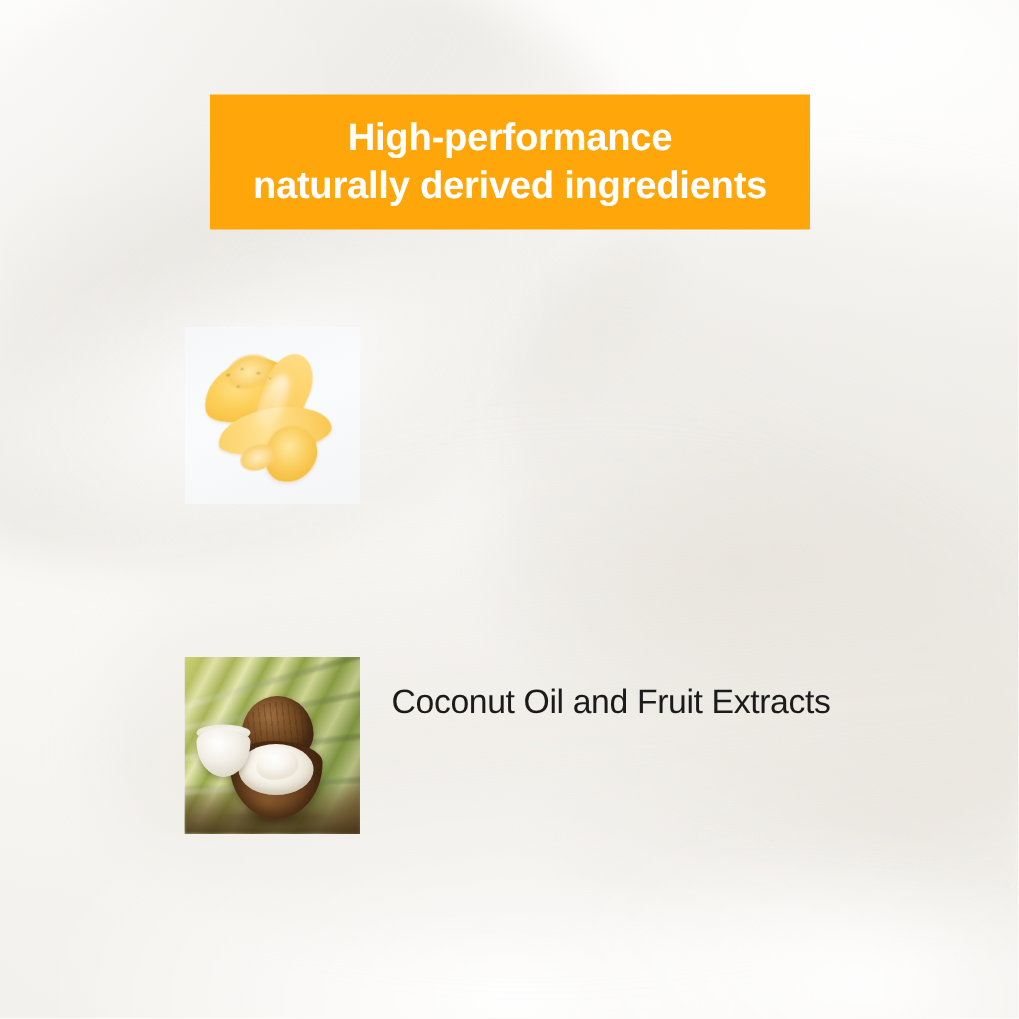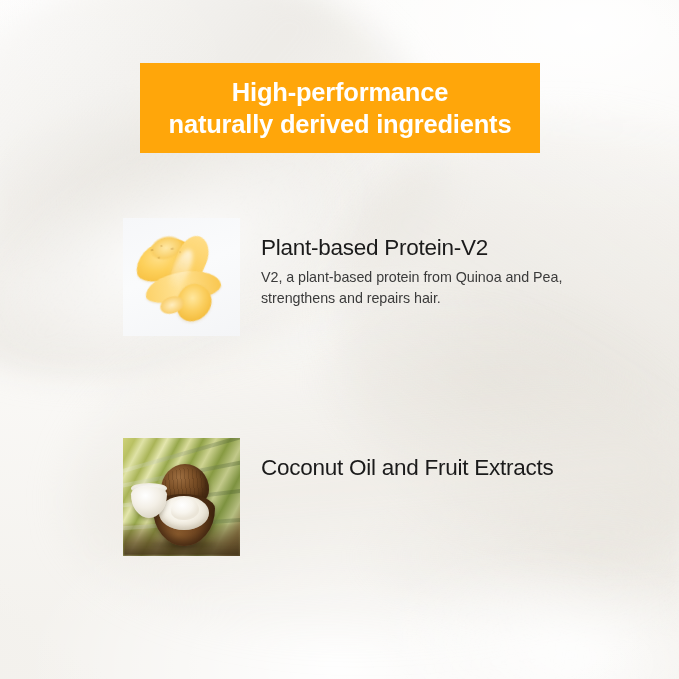--- a/index.html
+++ b/index.html
@@ -365,24 +365,20 @@
       <div class="thumb">
         <div class="serum-bg"></div>
         <div class="serum-blob blob-a"></div>
         <div class="serum-blob blob-a2"></div>
         <div class="serum-blob blob-b"></div>
         <div class="serum-blob blob-c"></div>
         <div class="serum-blob blob-d"></div>
         <div class="serum-blob blob-e"></div>
         <div class="serum-blob blob-spots"></div>
         <div class="serum-sheen"></div>
-      </div>
-      <div class="text-col">
-        <h2 class="ing-title">Plant-based Protein-V2</h2>
-        <p class="ing-desc">V2, a plant-based protein from Quinoa and Pea, strengthens and repairs hair.</p>
       </div>
     </div>
 
     <div class="ingredient row-2">
       <div class="thumb">
         <div class="coco-bg"></div>
         <div class="coco-floor"></div>
         <div class="coco-frond" style="left:-6px; top:14px; width:130px; transform:rotate(-16deg);"></div>
         <div class="coco-frond" style="left:-8px; top:34px; width:134px; transform:rotate(-11deg);"></div>
         <div class="coco-frond" style="left:-4px; top:58px; width:128px; transform:rotate(-7deg);"></div>

